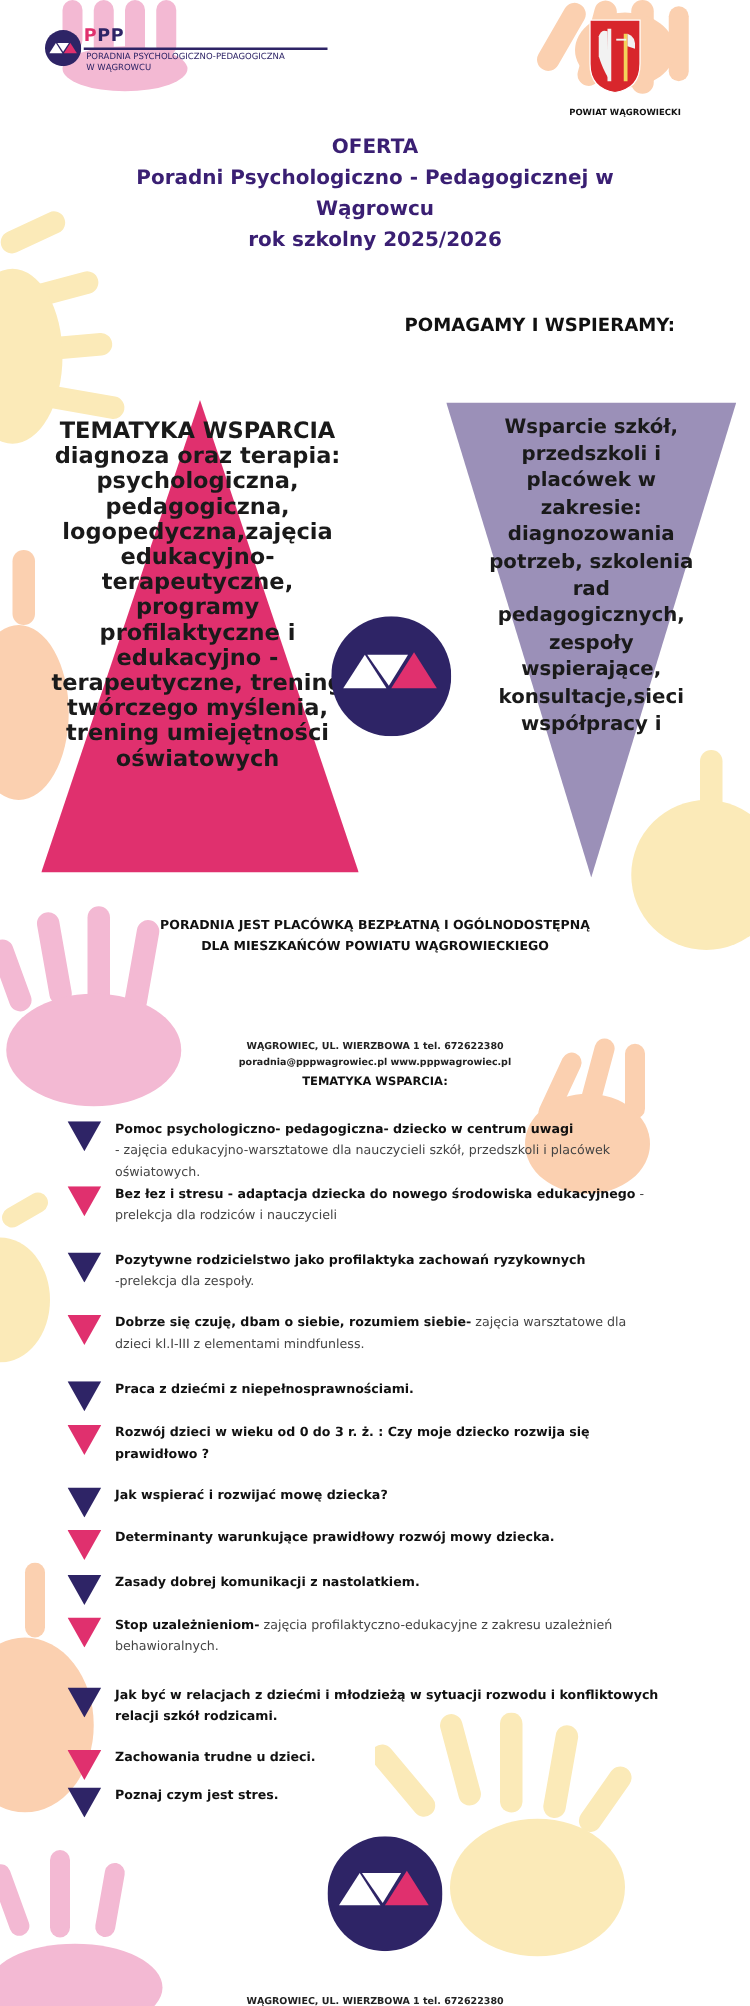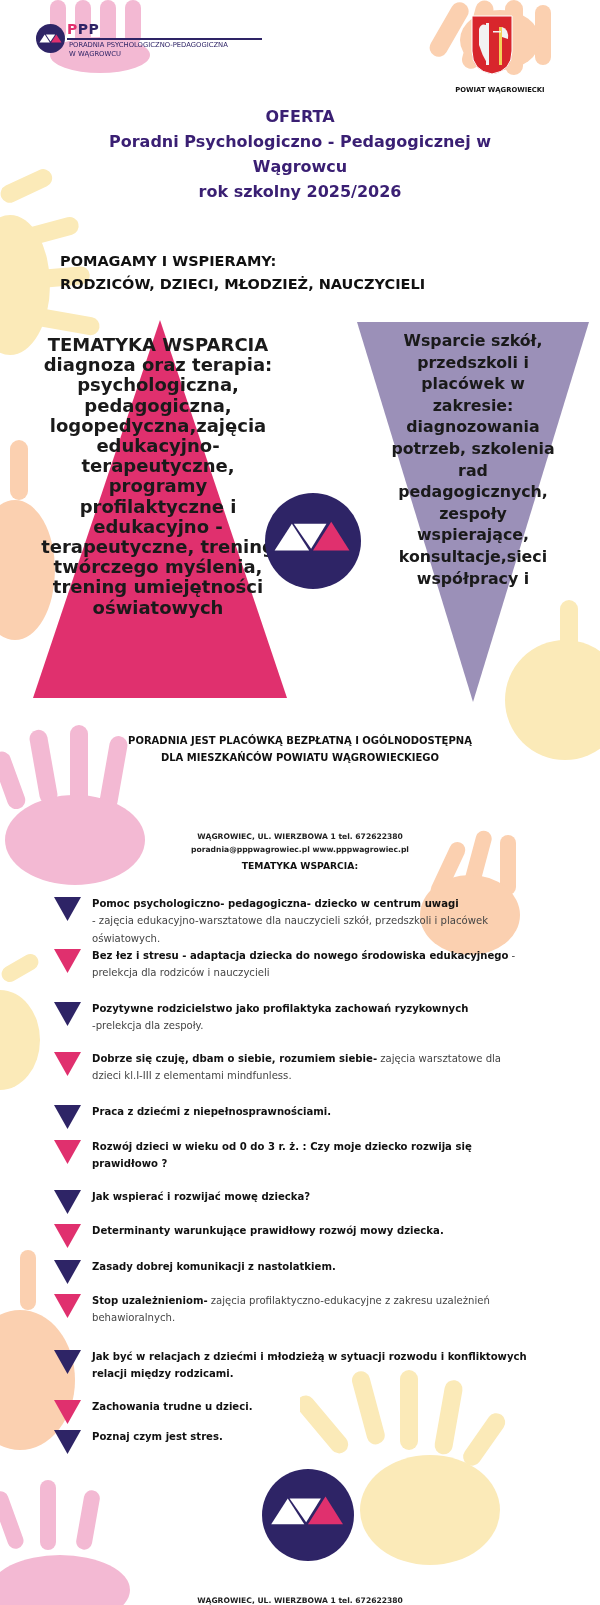--- a/index.html
+++ b/index.html
@@ -14,21 +14,21 @@
   .ppp-mark { position: absolute; left: 67px; top: 21px; font-weight: bold; font-size: 14px; color: #2e2466; letter-spacing: 0.5px; }
   .ppp-mark .first { color: #e0306e; }
   .ppp-rule { position: absolute; left: 67px; top: 38px; width: 195px; height: 1.5px; background: #2e2466; }
   .ppp-name { position: absolute; left: 69px; top: 41px; font-weight: normal; font-size: 6.8px; line-height: 9px; color: #2e2466; }
 
   .coat { position: absolute; left: 471px; top: 15px; width: 42px; height: 60px; }
   .powiat-label { position: absolute; left: 440px; top: 86px; width: 120px; text-align: center; font-weight: bold; font-size: 6.8px; color: #111; }
 
   .title-block { position: absolute; left: 60px; top: 104px; width: 480px; text-align: center; color: #3a1f73; font-weight: bold; font-size: 16px; line-height: 25px; }
 
-  .help-block { position: absolute; left: 60px; top: 250px; width: 480px; text-align: left; font-weight: bold; font-size: 14.5px; line-height: 23px; color: #111; }
+  .help-block { position: absolute; left: 60px; top: 250px; width: 480px; text-align: right; font-weight: bold; font-size: 14.5px; line-height: 23px; color: #111; }
 
   .tri-left { position: absolute; left: 33px; top: 320px; width: 254px; height: 378px; }
   .tri-left-text { position: absolute; left: 38px; top: 335px; width: 240px; text-align: center; font-weight: bold; font-size: 18px; line-height: 20.2px; color: #1a1a1a; }
 
   .tri-right { position: absolute; left: 357px; top: 322px; width: 232px; height: 380px; }
   .tri-right-text { position: absolute; left: 380px; top: 330px; width: 186px; text-align: center; font-weight: bold; font-size: 15.8px; line-height: 21.6px; color: #1a1a1a; }
 
   .center-logo { position: absolute; left: 265px; top: 493px; width: 96px; height: 96px; }
 
   .free-notice { position: absolute; left: 60px; top: 732px; width: 480px; text-align: center; font-weight: bold; font-size: 10px; line-height: 17px; color: #111; }
@@ -165,21 +165,20 @@
 
 <div class="title-block">
   <div>OFERTA</div>
   <div>Poradni Psychologiczno - Pedagogicznej w</div>
   <div>Wągrowcu</div>
   <div>rok szkolny 2025/2026</div>
 </div>
 
 <div class="help-block">
   <div>POMAGAMY I WSPIERAMY:</div>
-  <div>RODZICÓW, DZIECI, MŁODZIEŻ, NAUCZYCIELI</div>
 </div>
 
 <svg class="tri-left" viewBox="0 0 254 378" preserveAspectRatio="none">
   <polygon points="127,0 254,378 0,378" fill="#e0306e"></polygon>
 </svg>
 <div class="tri-left-text">
   <div>TEMATYKA WSPARCIA</div>
   <div>diagnoza oraz terapia:</div>
   <div>psychologiczna,</div>
   <div>pedagogiczna,</div>
@@ -290,21 +289,21 @@
   <div class="topic" style="top:1292px;">
     <svg class="marker" viewBox="0 0 27 24">
         <polygon points="0,0 27,0 13.5,24" fill="#e0306e"></polygon>
       </svg>
     <div class="txt" style="top:0"><b>Stop uzależnieniom-</b><span class="rest"> zajęcia profilaktyczno-edukacyjne z zakresu uzależnień behawioralnych.</span></div>
   </div>
   <div class="topic" style="top:1348px;">
     <svg class="marker" viewBox="0 0 27 24">
         <polygon points="0,0 27,0 13.5,24" fill="#2e2466"></polygon>
       </svg>
-    <div class="txt" style="top:0"><b>Jak być w relacjach z dziećmi i młodzieżą w sytuacji rozwodu i konfliktowych relacji między rodzicami.</b></div>
+    <div class="txt" style="top:0"><b>Jak być w relacjach z dziećmi i młodzieżą w sytuacji rozwodu i konfliktowych relacji szkół rodzicami.</b></div>
   </div>
   <div class="topic" style="top:1398px;">
     <svg class="marker" viewBox="0 0 27 24">
         <polygon points="0,0 27,0 13.5,24" fill="#e0306e"></polygon>
       </svg>
     <div class="txt" style="top:0"><b>Zachowania trudne u dzieci.</b></div>
   </div>
   <div class="topic" style="top:1428px;">
     <svg class="marker" viewBox="0 0 27 24">
         <polygon points="0,0 27,0 13.5,24" fill="#2e2466"></polygon>

